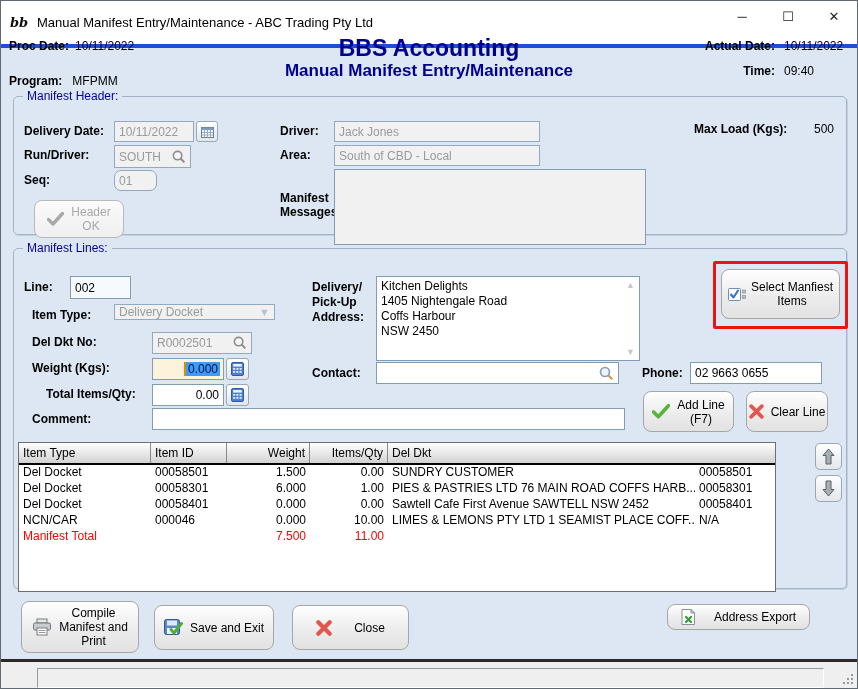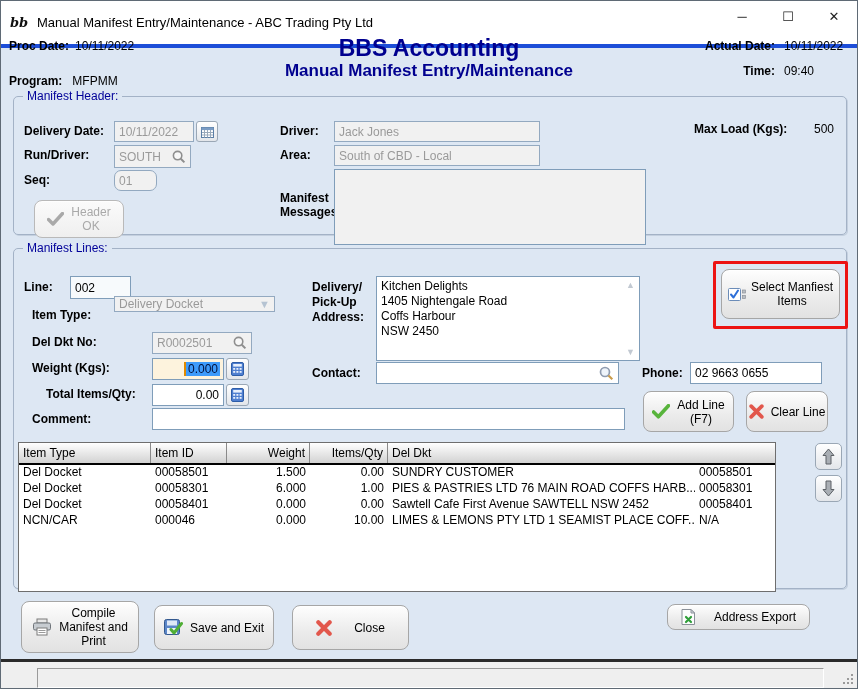--- a/index.html
+++ b/index.html
@@ -176,21 +176,21 @@
     <span class="maxload-value" style="right:12px; top:19px; width:40px;">500</span>
   </fieldset>
 
   <fieldset style="left:12px; top:240px; width:834px; height:348px;">
     <legend>Manifest Lines:</legend>
 
     <span class="fld-label" style="left:10px; top:25px;">Line:</span>
     <input class="tbox" style="left: 56px; top: 21px; width: 61px; height: 23px; background: rgb(247, 250, 252);" readonly="" value="002">
 
     <span class="fld-label" style="left:18px; top:53px;">Item Type:</span>
-    <div class="tbox disabled combo" style="left:100px; top:41px; width:161px; height:16px;text-align:right;">
+    <div class="tbox disabled combo" style="left:100px; top:49px; width:161px; height:16px;text-align:right;">
       <span>Delivery Docket</span>
       <span class="chev">▼</span>
     </div>
 
     <span class="fld-label" style="left:18px; top:80px;">Del Dkt No:</span>
     <div class="tbox disabled with-icon" style="left:138px; top:77px; width:100px; height:22px;">
       <span>R0002501</span>
       <svg width="14" height="14" viewBox="0 0 14 14">
         <circle cx="5.6" cy="5.6" r="4.2" fill="#f7f7f7" stroke="#8e8e8e" stroke-width="1.6"></circle>
         <line x1="8.8" y1="8.8" x2="12.4" y2="12.4" stroke="#8e8e8e" stroke-width="2"></line>
@@ -319,20 +319,28 @@
             <div class="tcell c5">00058401</div>
           </div>
           <div class="trow">
             <div class="tcell c0">NCN/CAR</div>
             <div class="tcell c1">000046</div>
             <div class="tcell c2">0.000</div>
             <div class="tcell c3">10.00</div>
             <div class="tcell c4">LIMES &amp; LEMONS PTY LTD 1 SEAMIST PLACE COFF...</div>
             <div class="tcell c5">N/A</div>
           </div>
+          <div class="trow total">
+            <div class="tcell c0">Manifest Total</div>
+            <div class="tcell c1"></div>
+            <div class="tcell c2">7.500</div>
+            <div class="tcell c3">11.00</div>
+            <div class="tcell c4"></div>
+            <div class="tcell c5"></div>
+          </div>
         </div>
     </div>
 
     <span class="icon-btn" style="left:801px; top:188px; width:27px; height:27px; border-radius:5px;">
       <svg width="13" height="17" viewBox="0 0 13 17">
         <path d="M6.5 1 L12 7.5 L9 7.5 L9 16 L4 16 L4 7.5 L1 7.5 Z" fill="#a9aeb4" stroke="#5c6166" stroke-width="1"></path>
       </svg>
     </span>
     <span class="icon-btn" style="left:801px; top:220px; width:27px; height:27px; border-radius:5px;">
       <svg width="13" height="17" viewBox="0 0 13 17">

